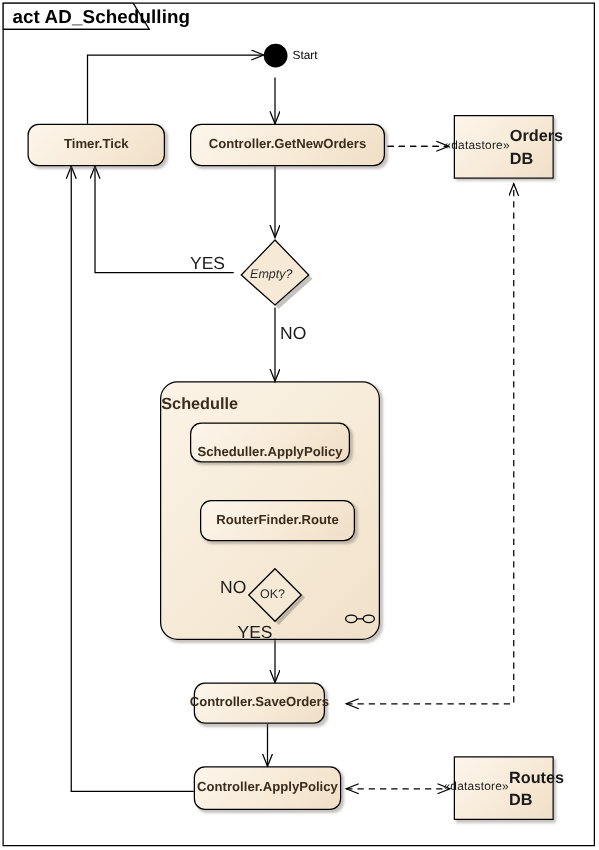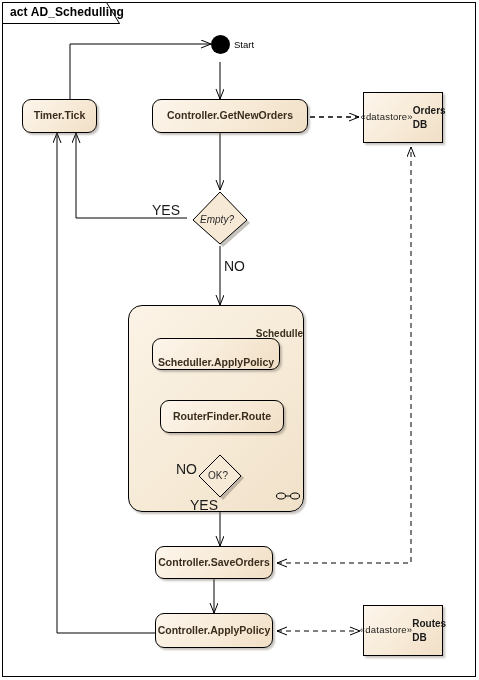--- a/index.html
+++ b/index.html
@@ -5,45 +5,45 @@
   html,body{margin:0;padding:0;background:#ffffff;}
   body{font-family:"Liberation Sans",sans-serif;}
   #canvas{position:relative;width:479px;height:680px;background:#ffffff;overflow:hidden;}
 
   
   .frame{position:absolute;left:2px;top:2px;width:474px;height:675px;
          border:1px solid #000;background:#fff;box-sizing:border-box;}
   .frame-tab{position:absolute;left:2px;top:2px;height:22px;
              border-right:none;box-sizing:border-box;}
   .frame-tab svg{display:block;}
-  .frame-title{position:absolute;left:10px;top:5px;font-size:12px;font-weight:bold;
+  .frame-title{position:absolute;left:10px;top:5px;font-size:15px;font-weight:bold;
                color:#000;white-space:nowrap;letter-spacing:.1px;}
 
   
   .act{position:absolute;box-sizing:border-box;border:1px solid #000;
        border-radius:9px;
        background:linear-gradient(135deg,#fdf6ec 0%,#f7ead7 55%,#f1dfc6 100%);
        box-shadow:2px 2px 2px rgba(120,110,100,.42);
        display:flex;align-items:center;justify-content:center;text-align:center;
        font-size:10.5px;font-weight:bold;color:#3a2d1d;line-height:1.1;}
   .store{position:absolute;box-sizing:border-box;border:1px solid #000;
          background:linear-gradient(135deg,#fdf6ec 0%,#f7ead7 55%,#f1dfc6 100%);
          box-shadow:2px 2px 2px rgba(120,110,100,.42);
          display:flex;align-items:center;justify-content:center;
          font-size:10.5px;color:#2b2b2b;line-height:1.35;}
   .store .stereo{font-size:9.5px;letter-spacing:.2px;color:#1a1a1a;}
-  .store .sname{font-weight:bold;font-size:10px;color:#1a1a1a;}
+  .store .sname{font-weight:bold;font-size:13px;color:#1a1a1a;}
 
   
   .region{position:absolute;box-sizing:border-box;border:1px solid #000;
           border-radius:14px;
           background:linear-gradient(135deg,#fbf3e6 0%,#f6ead6 60%,#f0e0c8 100%);
           box-shadow:2px 2px 2px rgba(120,110,100,.42);}
-  .region-title{position:absolute;width:100%;top:9px;text-align:right;
-                font-size:10px;font-weight:bold;color:#3a2d1d;margin-top:13px;}
+  .region-title{position:absolute;width:100%;top:9px;text-align:left;
+                font-size:13px;font-weight:bold;color:#3a2d1d;}
 
   
   .initial{position:absolute;width:19px;height:19px;border-radius:50%;background:#000;}
   .start-label{position:absolute;font-size:9.5px;color:#000;}
 
   
   .decision{position:absolute;}
   .decision .dlabel{position:absolute;width:100%;text-align:center;
                     font-size:10px;color:#2b2b2b;}
 
@@ -115,21 +115,21 @@
     <path d="M287,559 L277,563 L287,567" fill="none" stroke="#000" stroke-width="1"></path>
 
     <path class="dash" d="M277,631 L359,631"></path>
     <path d="M350,627 L360,631 L350,635" fill="none" stroke="#000" stroke-width="1"></path>
     <path d="M287,627 L277,631 L287,635" fill="none" stroke="#000" stroke-width="1"></path>
   </svg>
 
   <div class="initial" style="left:211px;top:35px;"></div>
   <div class="start-label" style="left:234px;top:39px;">Start</div>
 
-  <div class="act" style="left:22px;top:99px;width:75px;height:34px;">
+  <div class="act" style="left:22px;top:99px;width:110px;height:34px;">
     <span>Timer.Tick</span>
   </div>
 
   <div class="act" style="left:152px;top:99px;width:156px;height:34px;">
     <span>Controller.GetNewOrders</span>
   </div>
 
   <div class="store" style="left:363px;top:92px;width:80px;height:51px;">
     <span class="stereo">«datastore»</span>
     <span class="sname">Orders DB</span>
@@ -168,21 +168,21 @@
   <div class="decision" style="left:190px;top:452px;width:60px;height:50px;">
     <svg width="64" height="52" viewBox="0 0 64 52">
       <path d="M33,5 L54,26 L33,48 L12,26 Z" fill="rgba(120,110,100,.42)"></path>
       <path d="M30,3 L51,24 L30,45 L9,24 Z" fill="#f6ead6" stroke="#000" stroke-width="1"></path>
     </svg>
     <div class="dlabel" style="top:18px;left:-2px;">OK?</div>
   </div>
   <div class="elabel" style="left:176px;top:461px;">NO</div>
   <div class="elabel" style="left:190px;top:497px;">YES</div>
 
-  <div class="act" style="left:155px;top:546px;width:118px;height:33px;">
+  <div class="act" style="left:155px;top:546px;width:105px;height:33px;">
     <span>Controller.SaveOrders</span>
   </div>
 
   <div class="act" style="left:155px;top:613px;width:118px;height:35px;">
     <span>Controller.ApplyPolicy</span>
   </div>
 
   <div class="store" style="left:363px;top:605px;width:80px;height:51px;">
     <span class="stereo">«datastore»</span>
     <span class="sname">Routes DB</span>

